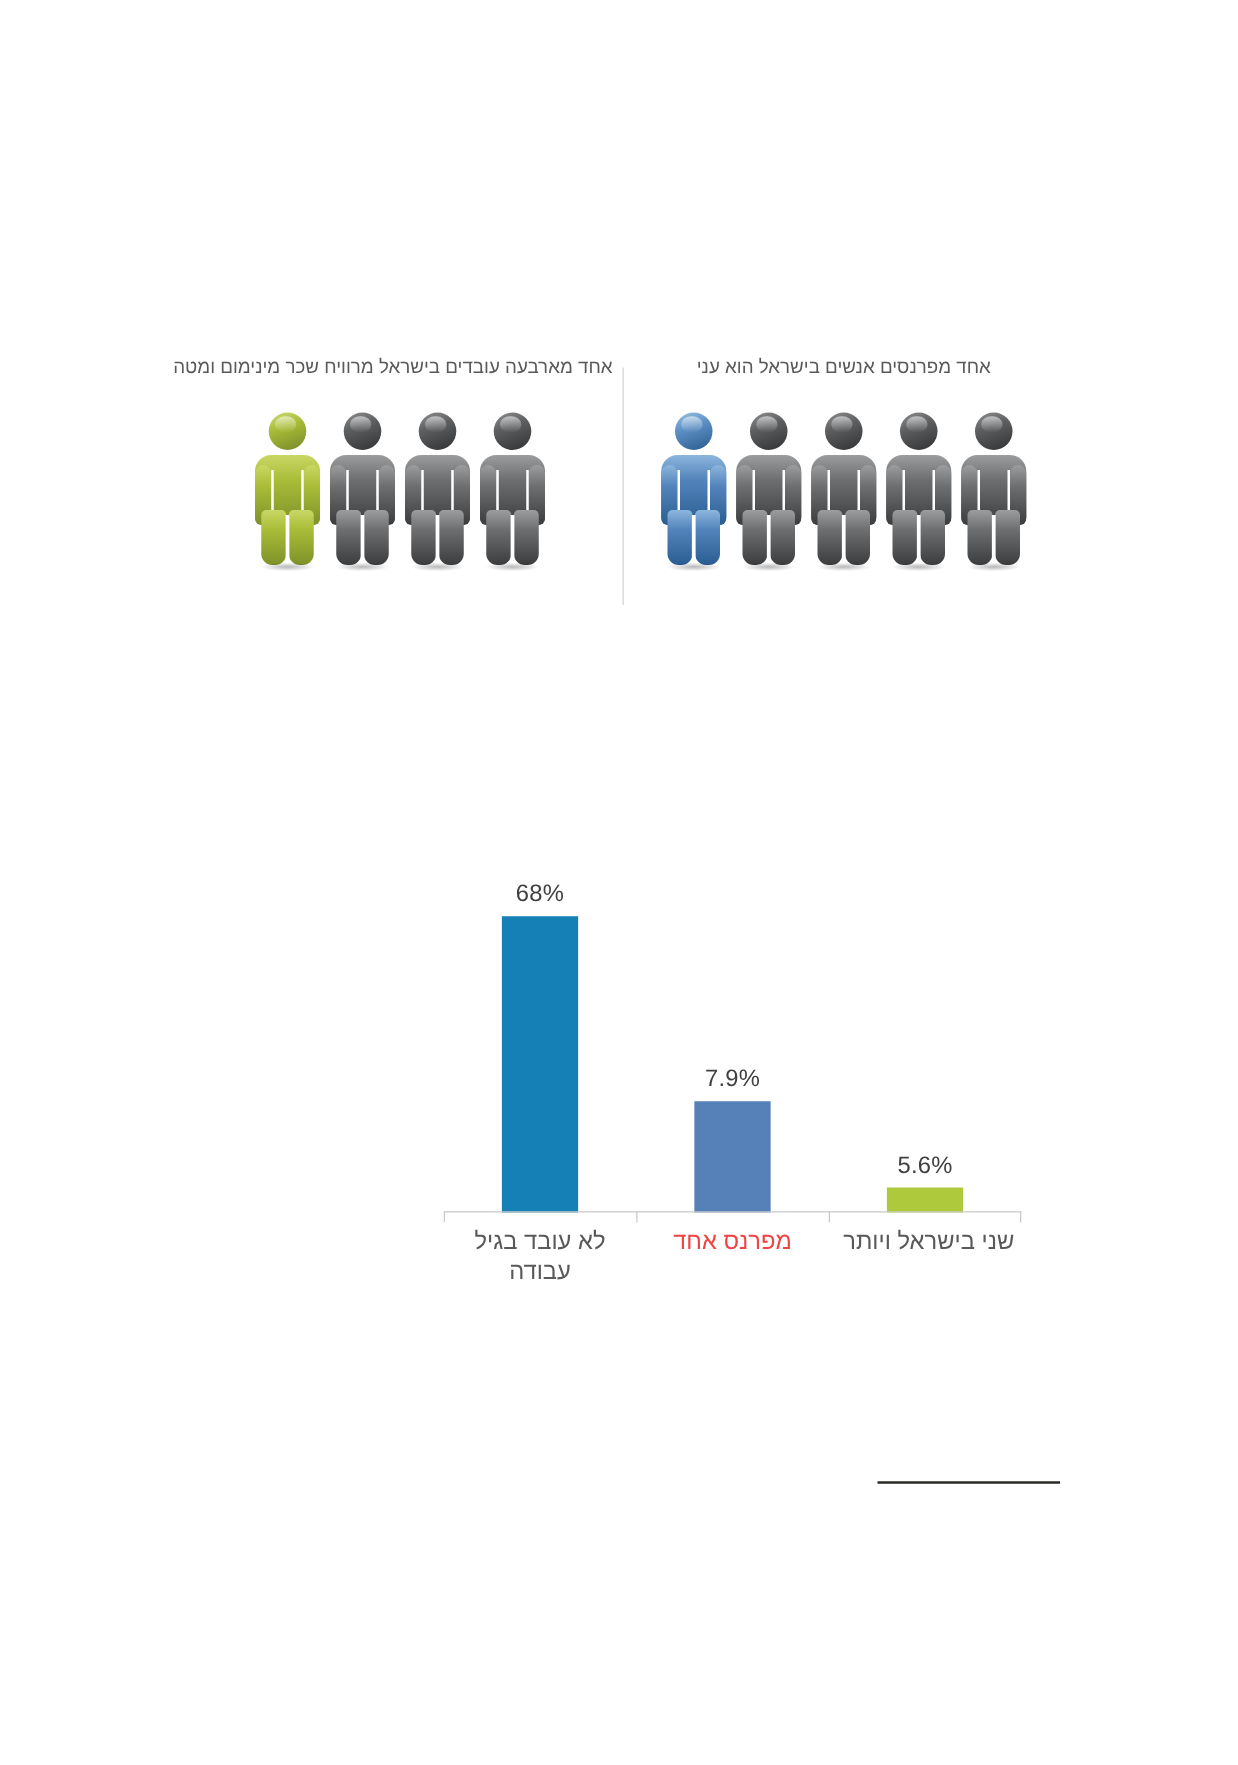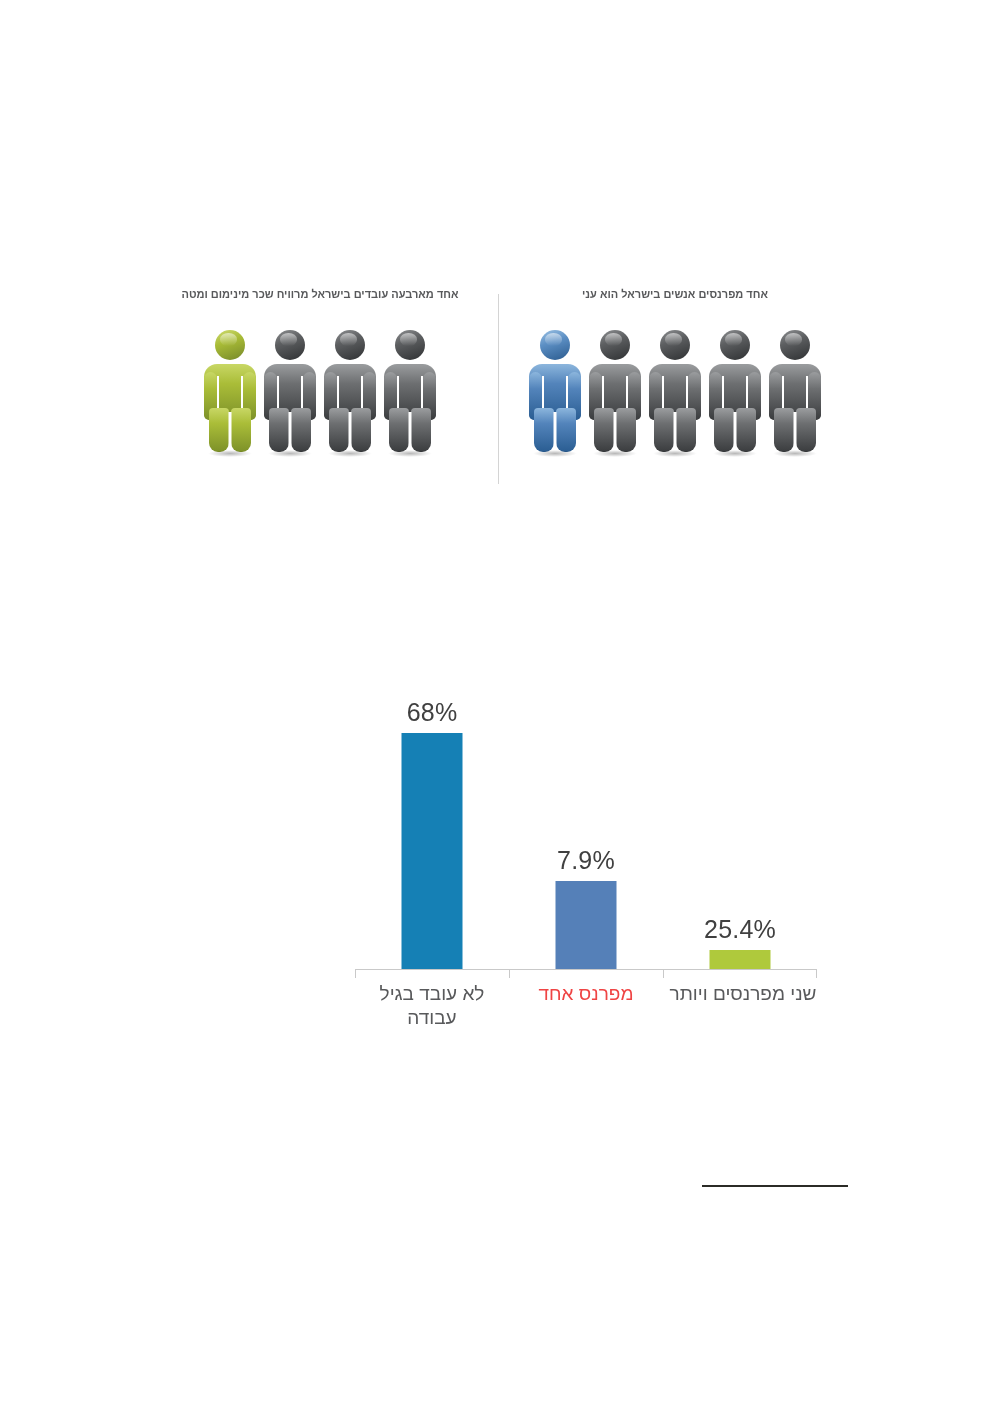--- a/index.html
+++ b/index.html
@@ -33,22 +33,22 @@
 
   .picto-group {
     position: absolute;
     top: 0;
     direction: rtl;
   }
   #picto-group-poverty { left: 505px; width: 340px; }
   #picto-group-wages   { left: 150px; width: 340px; }
 
   .picto-caption {
-    font-size: 11px;
-    font-weight: bold;
+    font-size: 15px;
+    font-weight: normal;
     color: #58595b;
     text-align: center;
     direction: rtl;
     unicode-bidi: isolate;
     line-height: 16px;
     white-space: nowrap;
   }
   #picto-group-wages .picto-caption { text-align: center; }
 
   .figure-row {
@@ -196,21 +196,21 @@
     transform: translateX(-50%);
     width: 61px;
   }
   .bar-rect {
     width: 100%;
   }
   .bar-value {
     position: absolute;
     left: 50%;
     transform: translateX(-50%);
-    font-size: 25px;
+    font-size: 19px;
     color: #404040;
     white-space: nowrap;
     letter-spacing: .2px;
   }
 
   #axis-line {
     position: absolute;
     left: 0;
     top: 279px;
     width: 462px;
@@ -388,32 +388,32 @@
 
       <div class="bar-slot" id="slot-1" style="left:154px;width:154px;">
         <div class="bar-col">
           <div class="bar-value" id="value-1" style="bottom: 95px; color: rgb(64, 64, 64);">7.9%</div>
           <div class="bar-rect" id="bar-1" style="height: 89px; background: rgb(85, 128, 184);"></div>
         </div>
       </div>
 
       <div class="bar-slot" id="slot-2" style="left:308px;width:154px;">
         <div class="bar-col">
-          <div class="bar-value" id="value-2" style="bottom: 26px; color: rgb(64, 64, 64);">25.4%</div>
+          <div class="bar-value" id="value-2" style="bottom: 26px; color: rgb(64, 64, 64);">5.6%</div>
           <div class="bar-rect" id="bar-2" style="height: 20px; background: rgb(175, 201, 60);"></div>
         </div>
       </div>
 
       <div id="axis-line" style="background: rgb(201, 201, 201);"></div>
       <div class="axis-tick" style="left: 0px; background: rgb(201, 201, 201);"></div>
       <div class="axis-tick" style="left: 154px; background: rgb(201, 201, 201);"></div>
       <div class="axis-tick" style="left: 308px; background: rgb(201, 201, 201);"></div>
       <div class="axis-tick" style="left: 461px; background: rgb(201, 201, 201);"></div>
     </div>
 
     <div class="cat-label" style="left: 0px; width: 154px; color: rgb(88, 89, 91);">לא עובד בגיל עבודה</div>
     <div class="cat-label" style="left: 154px; width: 154px; color: #ef4444;">מפרנס אחד</div>
-    <div class="cat-label" style="left: 308px; width: 160px; color: rgb(88, 89, 91);">שני מפרנסים ויותר</div>
+    <div class="cat-label" style="left: 308px; width: 160px; color: rgb(88, 89, 91);">שני בישראל ויותר</div>
   </div>
 
   <div id="footnote-rule" style="background: rgb(43, 43, 38);"></div>
 
 </div>
 
 </body></html>

